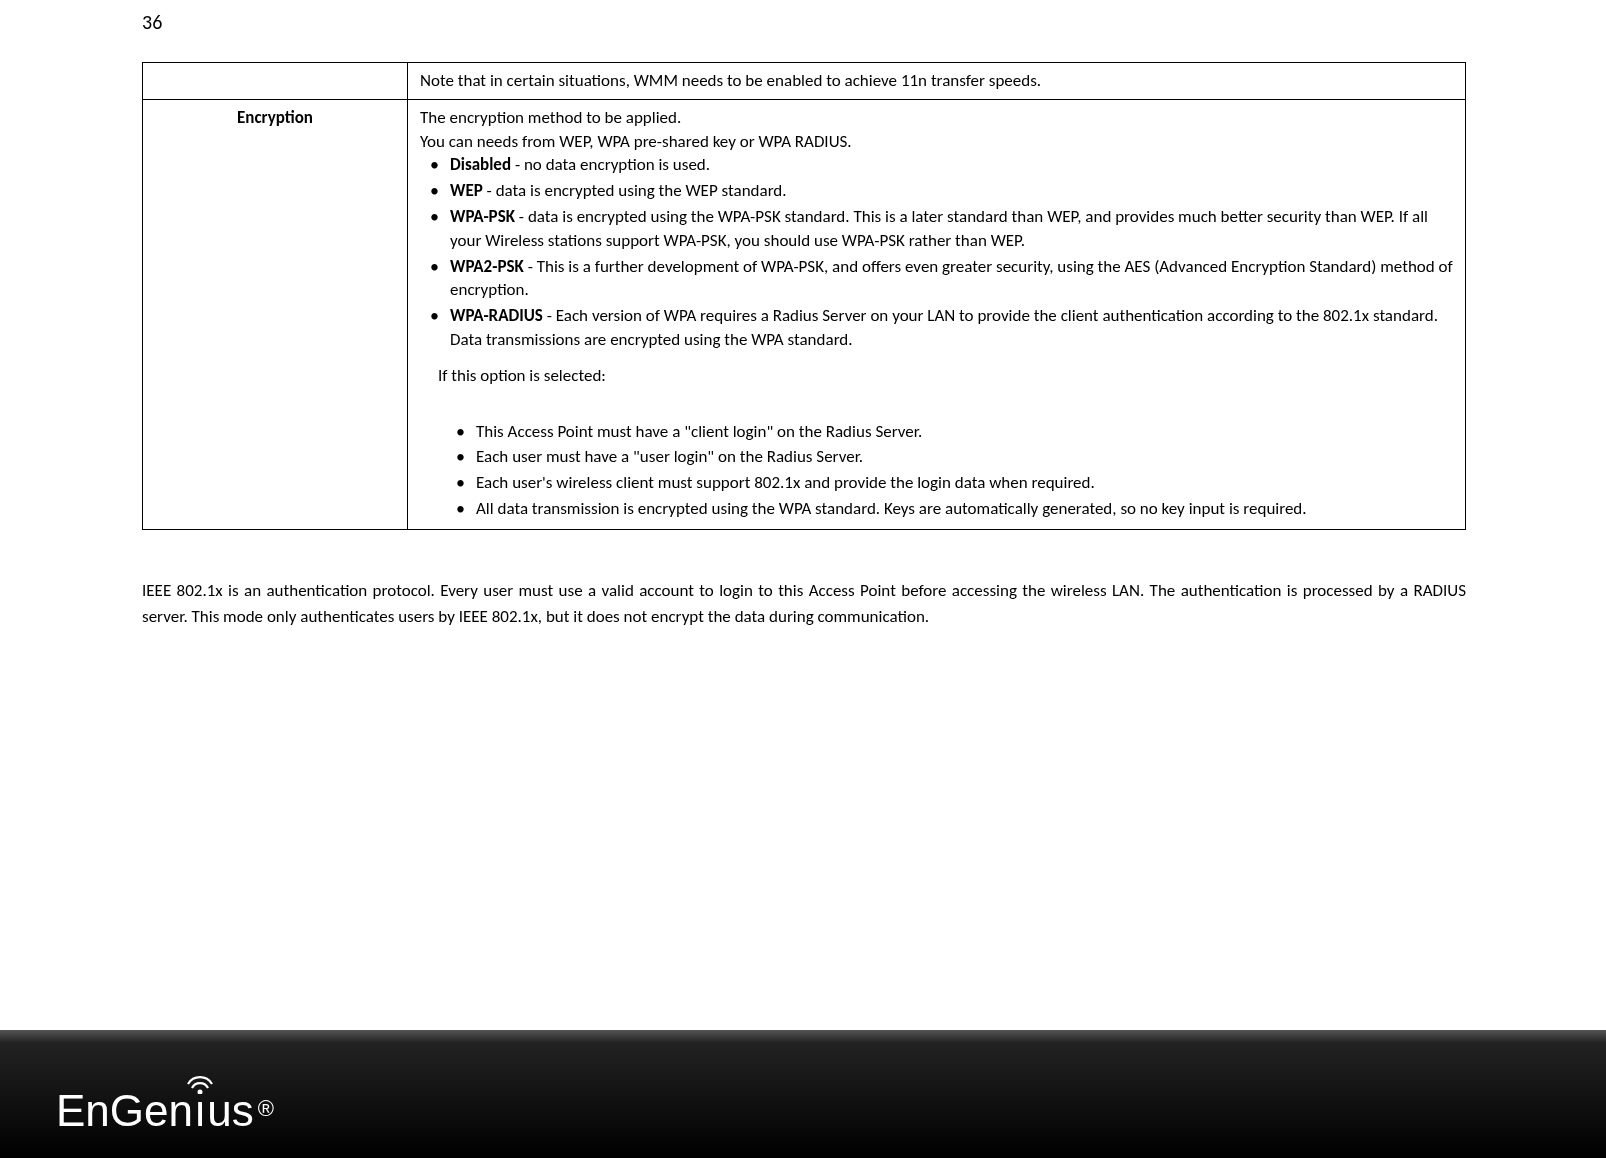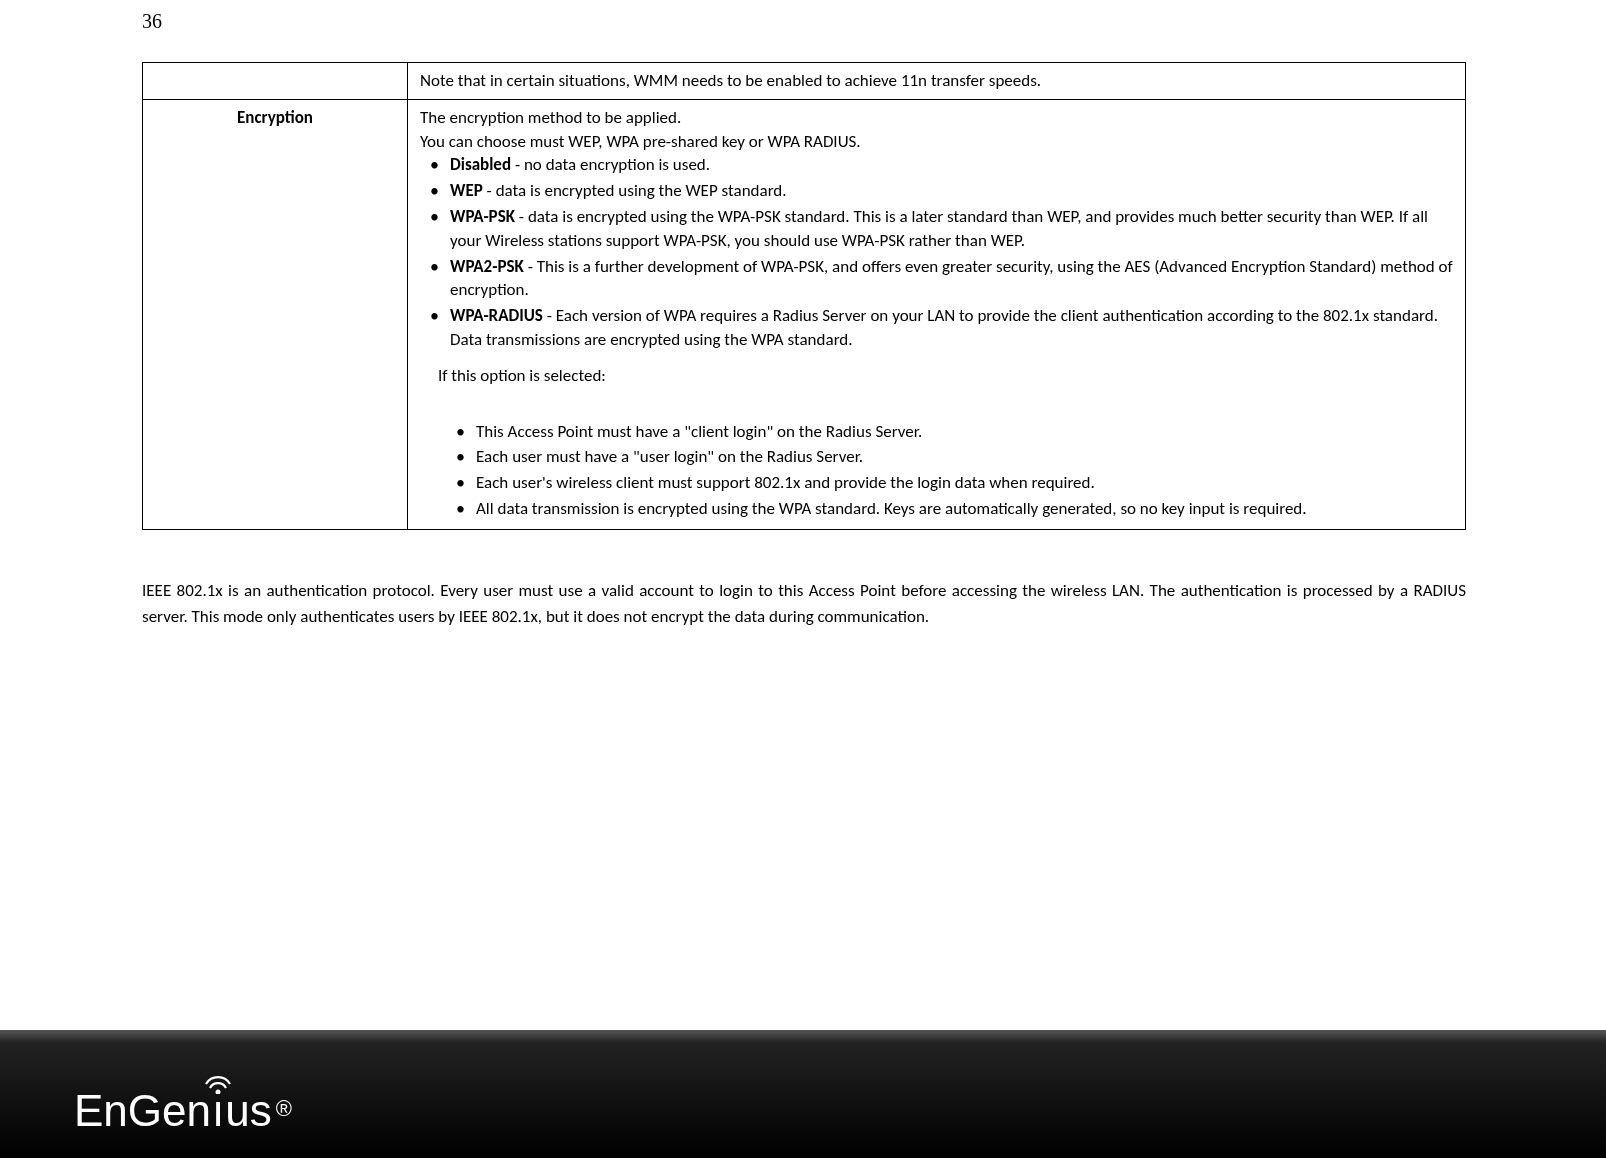--- a/index.html
+++ b/index.html
@@ -14,21 +14,20 @@
       background: #fff;
       width: 1606px;
       height: 1158px;
       position: relative;
     }
     .page-number {
       position: absolute;
       top: 10px;
       left: 142px;
       font-size: 20px;
-      font-family: Liberation Serif, serif;
     }
     .content {
       padding: 62px 140px 0 142px;
     }
     table {
       border-collapse: collapse;
       width: 100%;
       margin-bottom: 48px;
       border-radius: 23px;
     }
@@ -103,21 +102,20 @@
       left: 56px;
       color: #fff;
       font-size: 44px;
       font-weight: 300;
       font-family: "Segoe UI", Arial, sans-serif;
       display: flex;
       align-items: flex-end;
     }
     .logo-text1 {
       font-weight: 400;
-      margin-left: 18px;
     }
     .logo-i {
       position: relative;
       display: inline-block;
       margin: 0 1px;
     }
     .logo-i-stem {
       display: inline-block;
     }
     .logo-wifi {
@@ -143,21 +141,21 @@
   <table>
     <tbody>
         <tr>
       <td class="empty-header"></td>
       <td>Note that in certain situations, WMM needs to be enabled to achieve 11n transfer speeds.</td>
     </tr>
     <tr>
       <td class="header-cell">Encryption</td>
       <td>
         <div>The encryption method to be applied.</div>
-        <div>You can choose must WEP, WPA pre-shared key or WPA RADIUS.</div>
+        <div>You can needs from WEP, WPA pre-shared key or WPA RADIUS.</div>
         <ul class="bullet-list">
           <li><span class="bold">Disabled</span><span> - no data encryption is used.</span></li>
           <li><span class="bold">WEP</span><span> - data is encrypted using the WEP standard.</span></li>
           <li><span class="bold">WPA-PSK</span><span> - data is encrypted using the WPA-PSK standard. This is a later standard than WEP, and provides much better security than WEP. If all your Wireless stations support WPA-PSK, you should use WPA-PSK rather than WEP.</span></li>
           <li><span class="bold">WPA2-PSK</span><span> - This is a further development of WPA-PSK, and offers even greater security, using the AES (Advanced Encryption Standard) method of encryption.</span></li>
           <li><span class="bold">WPA-RADIUS</span><span> - Each version of WPA requires a Radius Server on your LAN to provide the client authentication according to the 802.1x standard. Data transmissions are encrypted using the WPA standard.</span></li>
         </ul>
         <div class="inner-intro">If this option is selected:</div>
         <ul class="inner-bullet-list">
           <li>This Access Point must have a "client login" on the Radius Server.</li>

